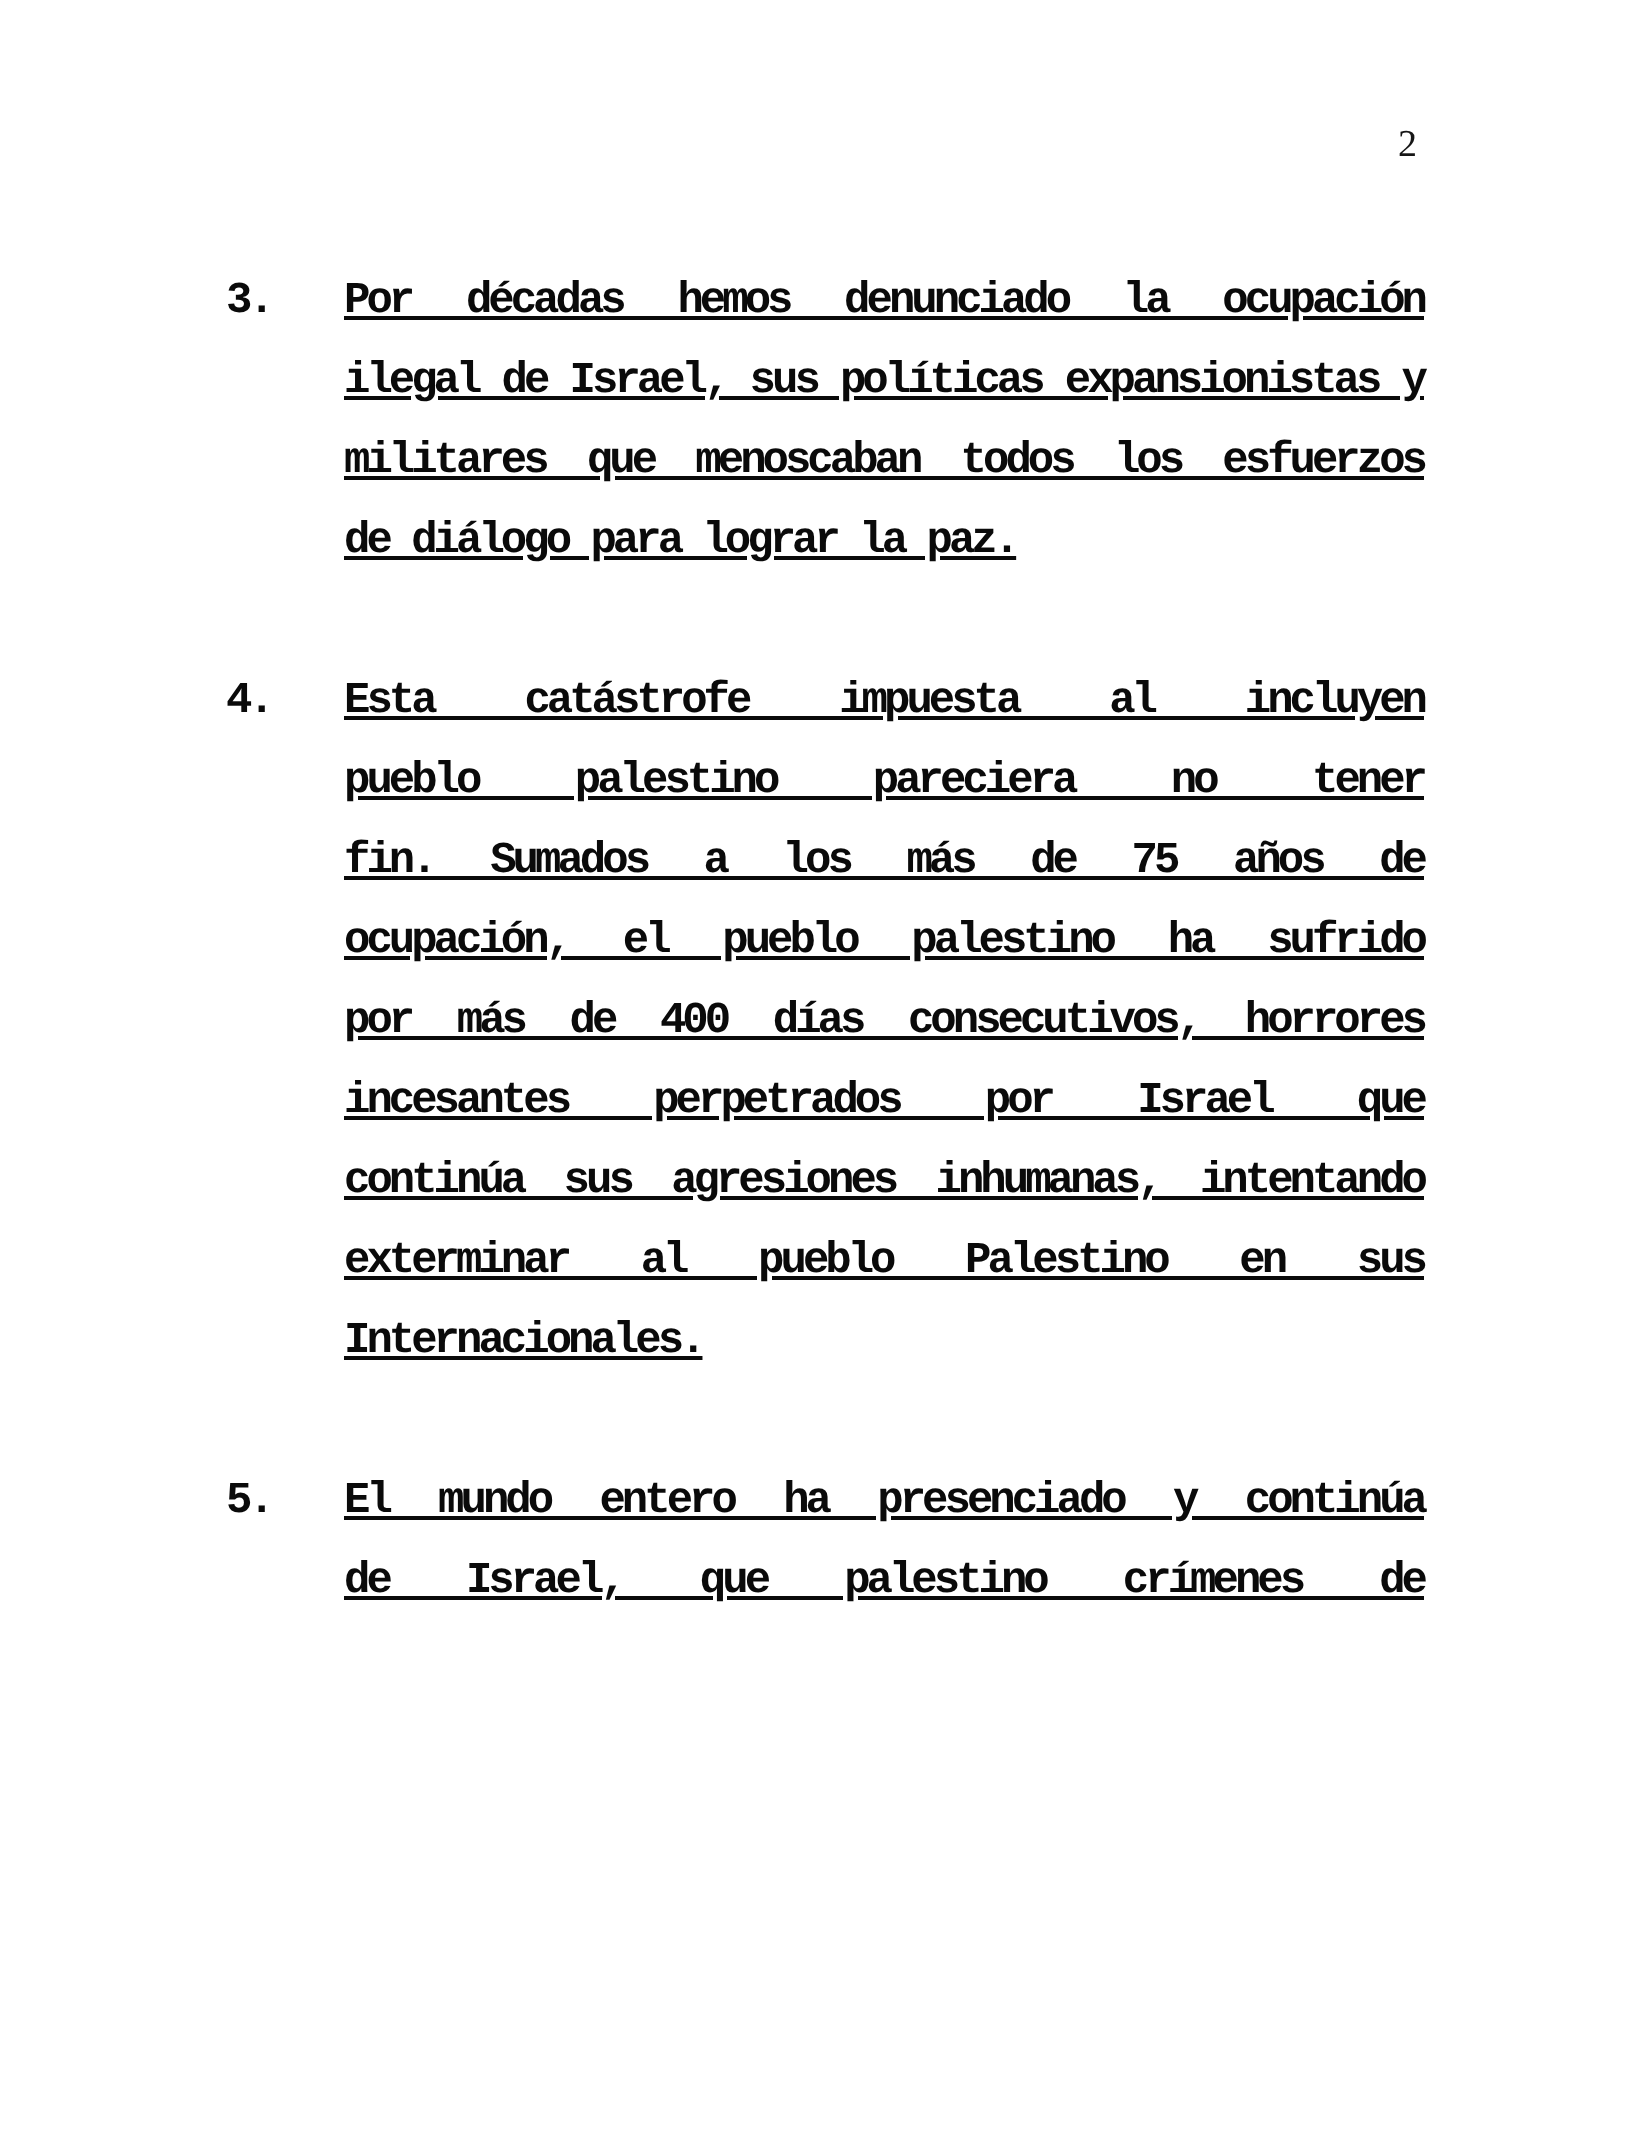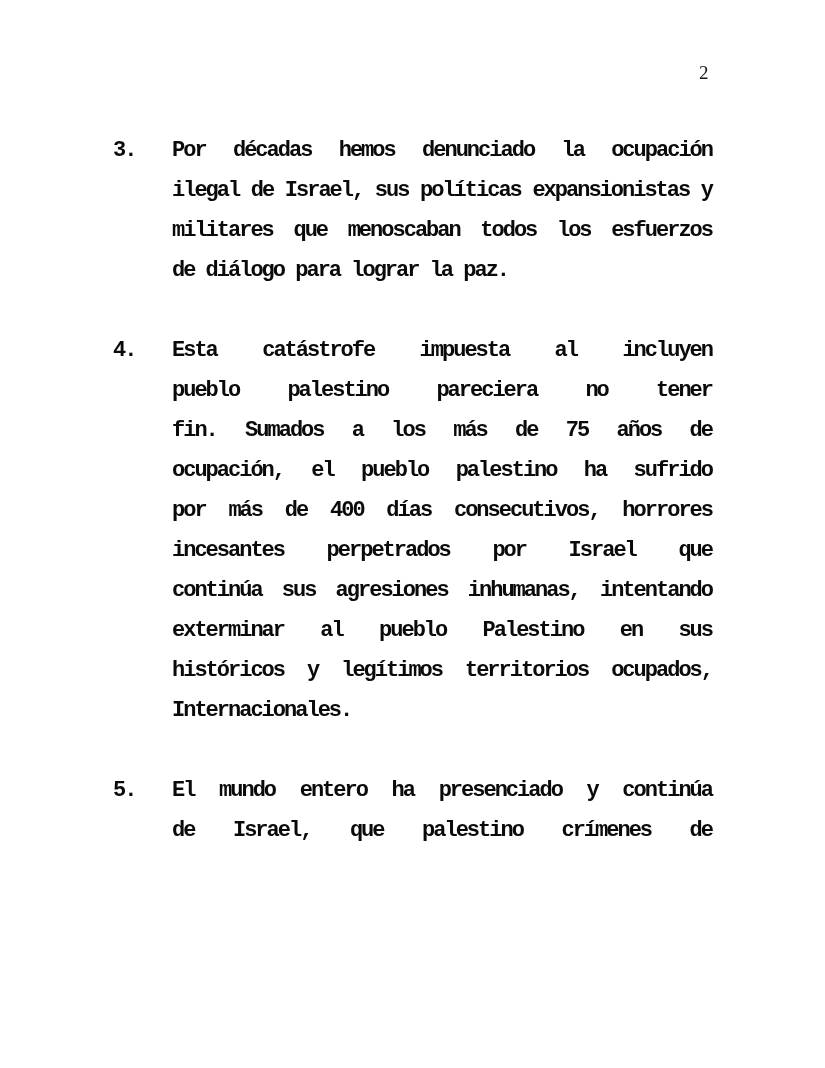--- a/index.html
+++ b/index.html
@@ -41,20 +41,21 @@
     width: 59px;
     flex: 0 0 59px;
     font-size: 22px;
     font-weight: bold;
     letter-spacing: -2px;
     line-height: 40px;
   }
   .para-lines {
     width: 540px;
     flex: 0 0 540px;
+    text-decoration: underline;
   }
   .text-line {
     font-size: 22px;
     font-weight: bold;
     letter-spacing: -2px;
     line-height: 40px;
     text-align: justify;
     text-align-last: justify;
     white-space: normal;
   }
@@ -86,21 +87,20 @@
       <div class="para-number">4.</div>
       <div class="para-lines">
         <div class="text-line">Esta catástrofe impuesta al incluyen</div>
         <div class="text-line">pueblo palestino pareciera no tener</div>
         <div class="text-line">fin. Sumados a los más de 75 años de</div>
         <div class="text-line">ocupación, el pueblo palestino ha sufrido</div>
         <div class="text-line">por más de 400 días consecutivos, horrores</div>
         <div class="text-line">incesantes perpetrados por Israel que</div>
         <div class="text-line">continúa sus agresiones inhumanas, intentando</div>
         <div class="text-line">exterminar al pueblo Palestino en sus</div>
-        <div class="text-line">históricos y legítimos territorios ocupados,</div>
         <div class="text-line last">Internacionales.</div>
       </div>
     </div>
 
     <div class="paragraph">
       <div class="para-number">5.</div>
       <div class="para-lines">
         <div class="text-line">El mundo entero ha presenciado y continúa</div>
         <div class="text-line">de Israel, que palestino crímenes de</div>
       </div>

